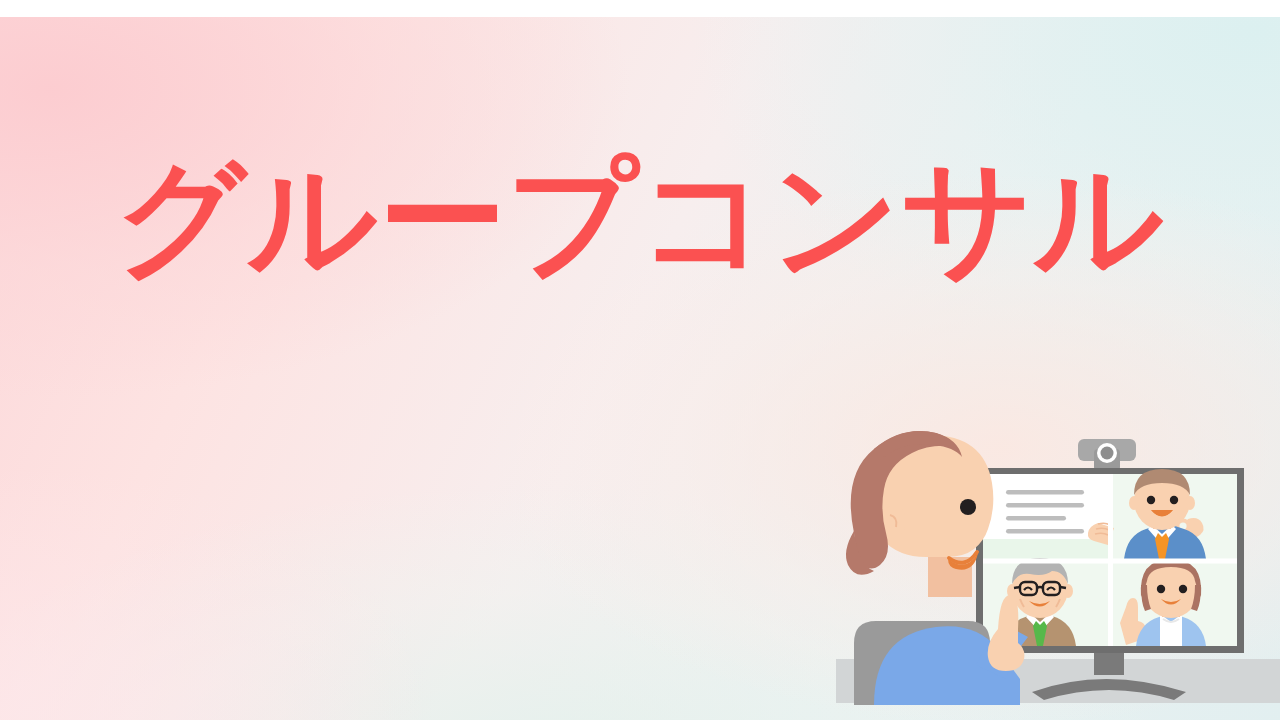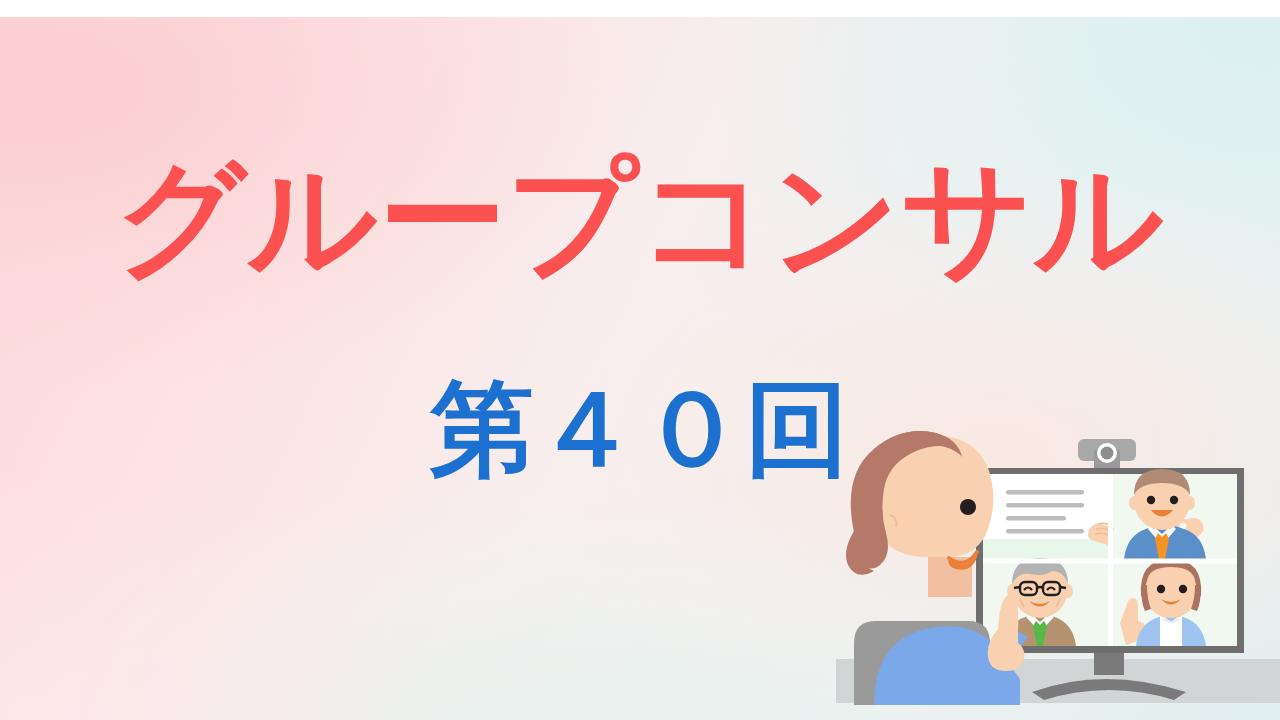--- a/index.html
+++ b/index.html
@@ -115,21 +115,20 @@
 
   <div class="bg-layer bg-base"></div>
   <div class="bg-layer bg-glow-pink"></div>
   <div class="bg-layer bg-glow-mint"></div>
   <div class="bg-layer bg-glow-bottom"></div>
   <div class="bg-layer bg-glow-warm"></div>
   <div class="bg-layer bg-glow-bl"></div>
 
   <div class="headline">グループコンサル</div>
 
-  <div class="subline">第４０回</div>
 
   <div id="illustration">
     <svg viewBox="0 0 444 326" xmlns="http://www.w3.org/2000/svg">
 
       <g>
         <rect x="0" y="248" width="444" height="44" fill="#d2d5d6"></rect>
       </g>
 
       <g>
 

